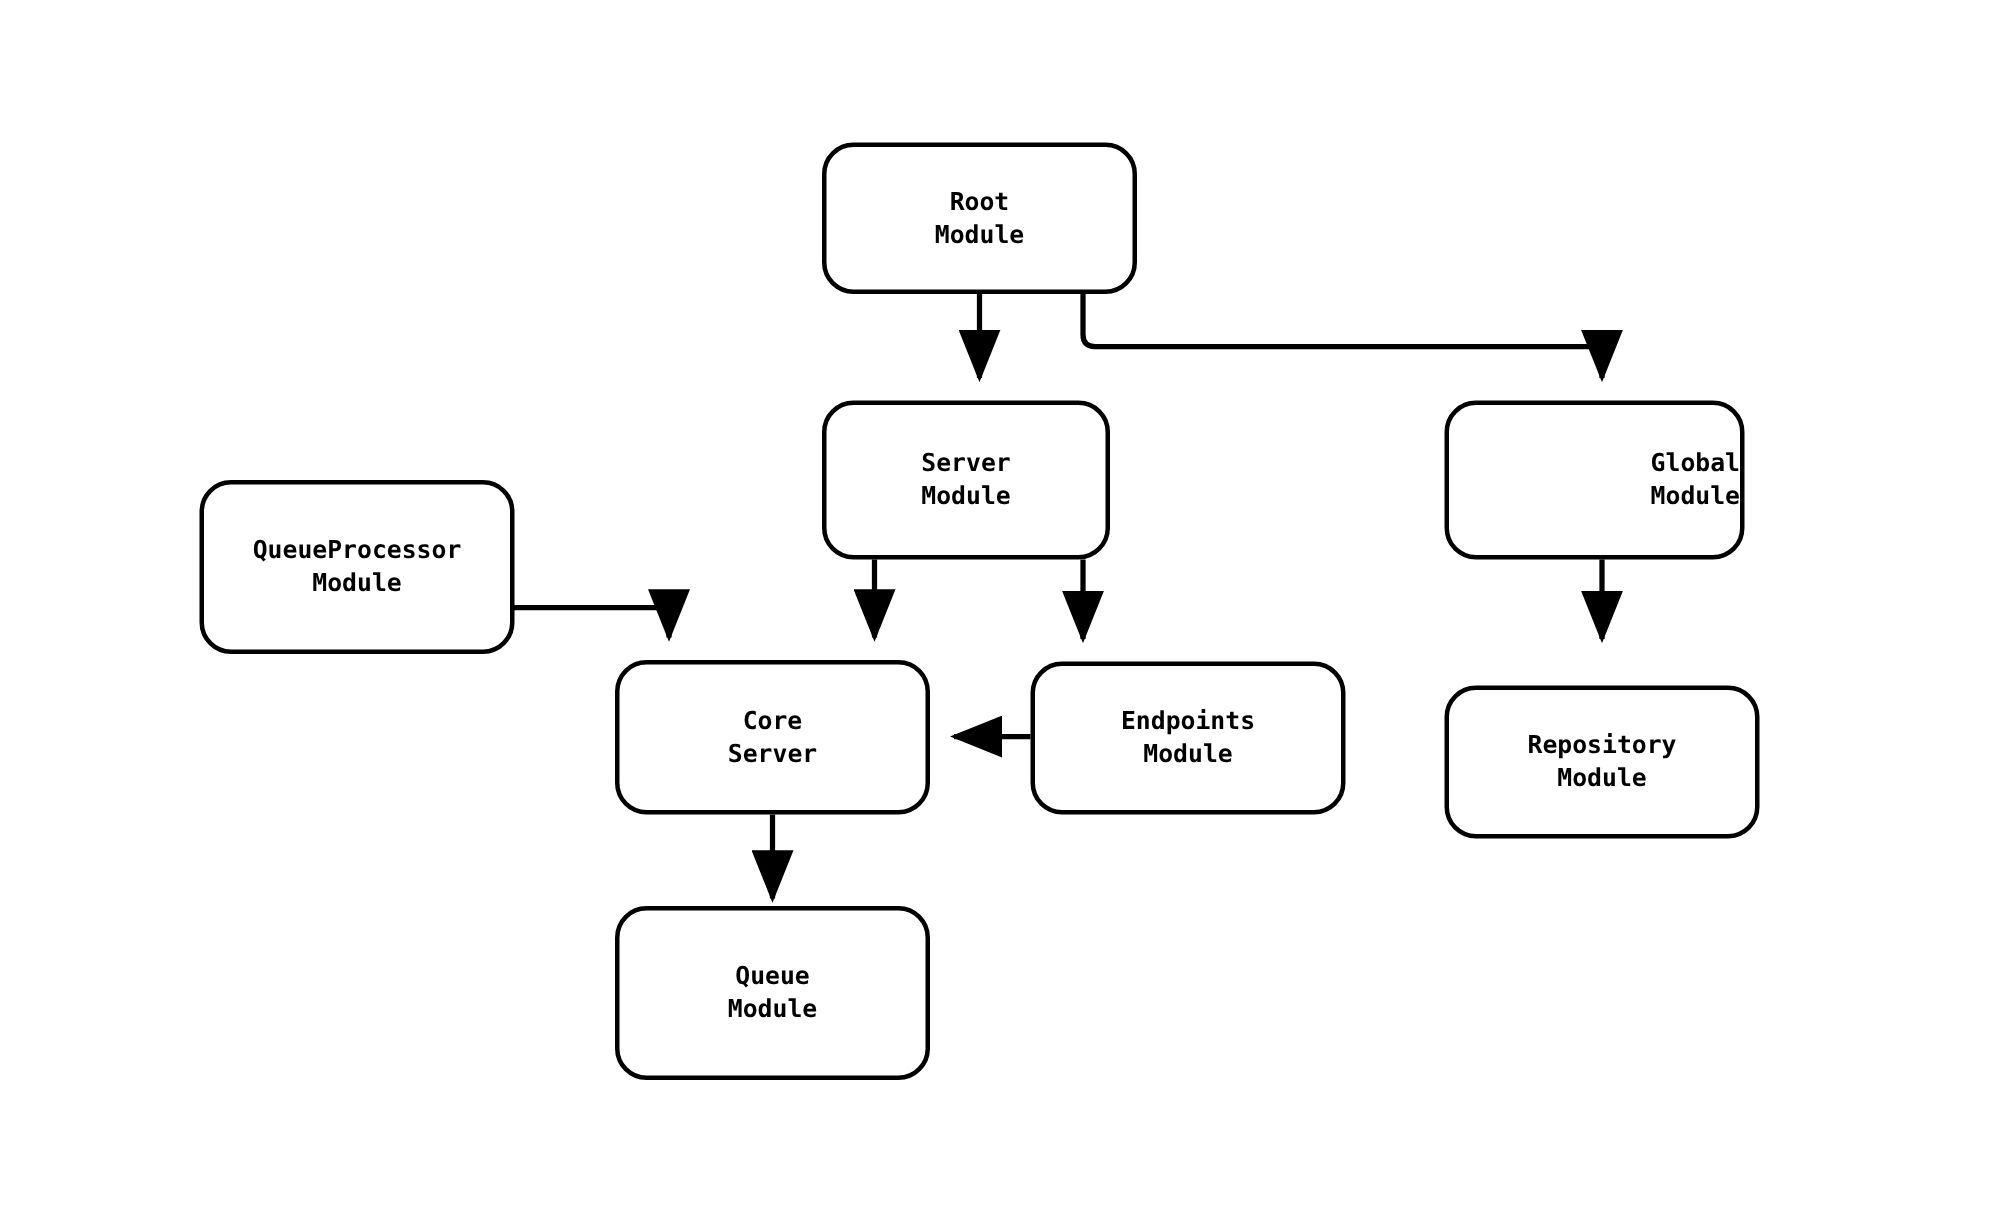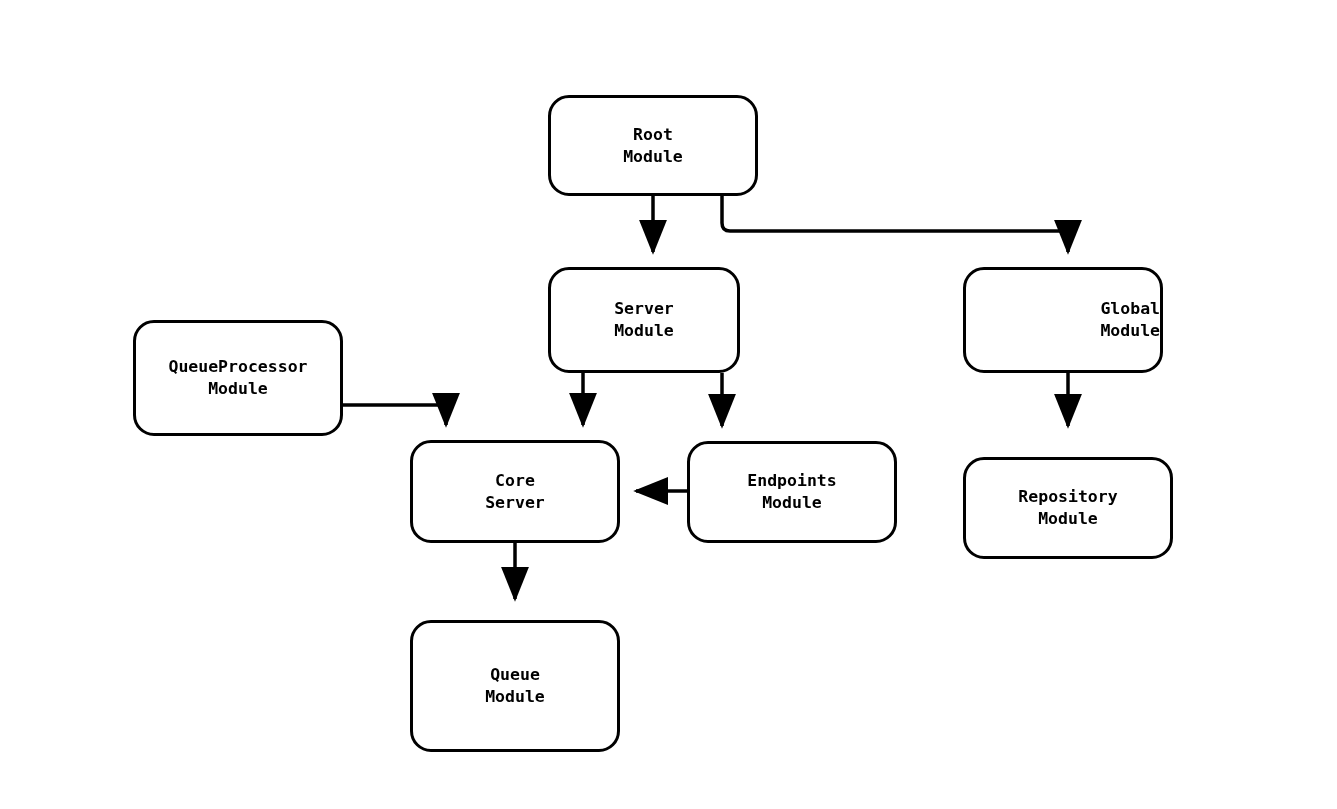--- a/index.html
+++ b/index.html
@@ -101,18 +101,18 @@
   <div class="node" style="left: 687px; top: 441px; width: 210px; height: 102px; justify-content: center;">
     <div class="node-label">Endpoints
 Module</div>
   </div>
 
   <div class="node" style="left: 963px; top: 441px; width: 210px; height: 102px; margin-top: 16px;">
     <div class="node-label">Repository
 Module</div>
   </div>
 
-  <div class="node" style="left: 410px; top: 620px; width: 210px; height: 132px;">
+  <div class="node" style="left: 410px; top: 604px; width: 210px; height: 116px;">
     <div class="node-label">Queue
 Module</div>
   </div>
 
 </div>
 
 </body></html>

